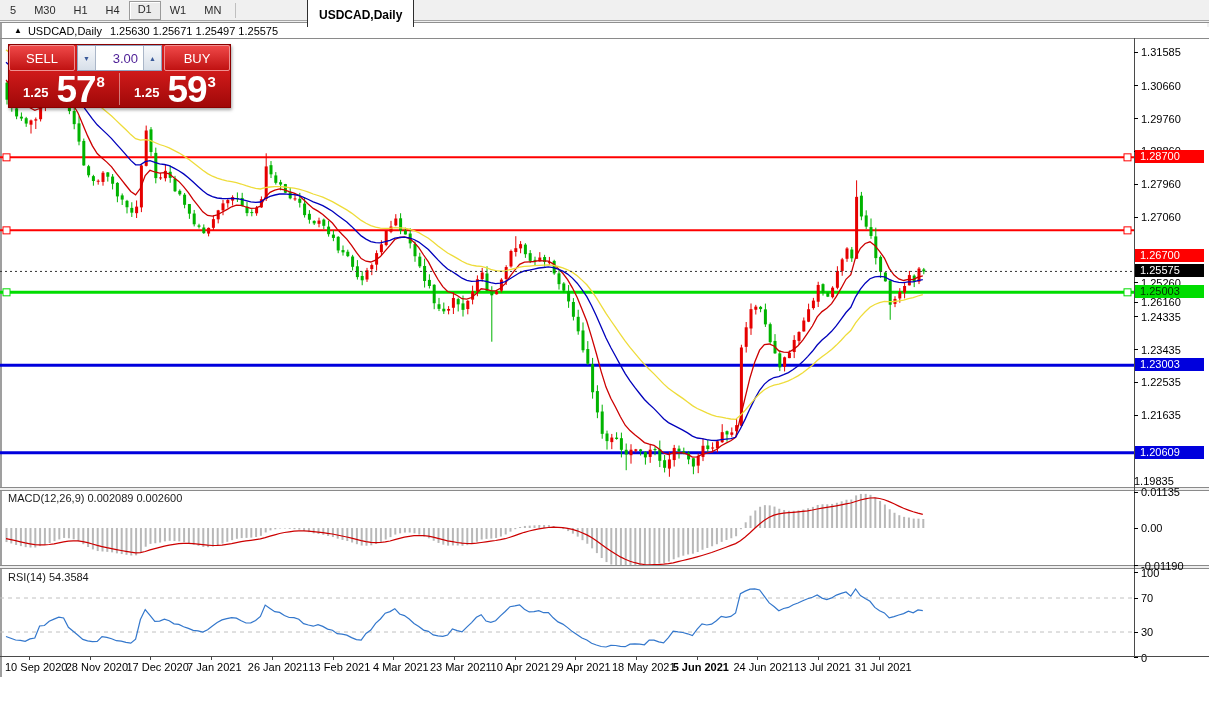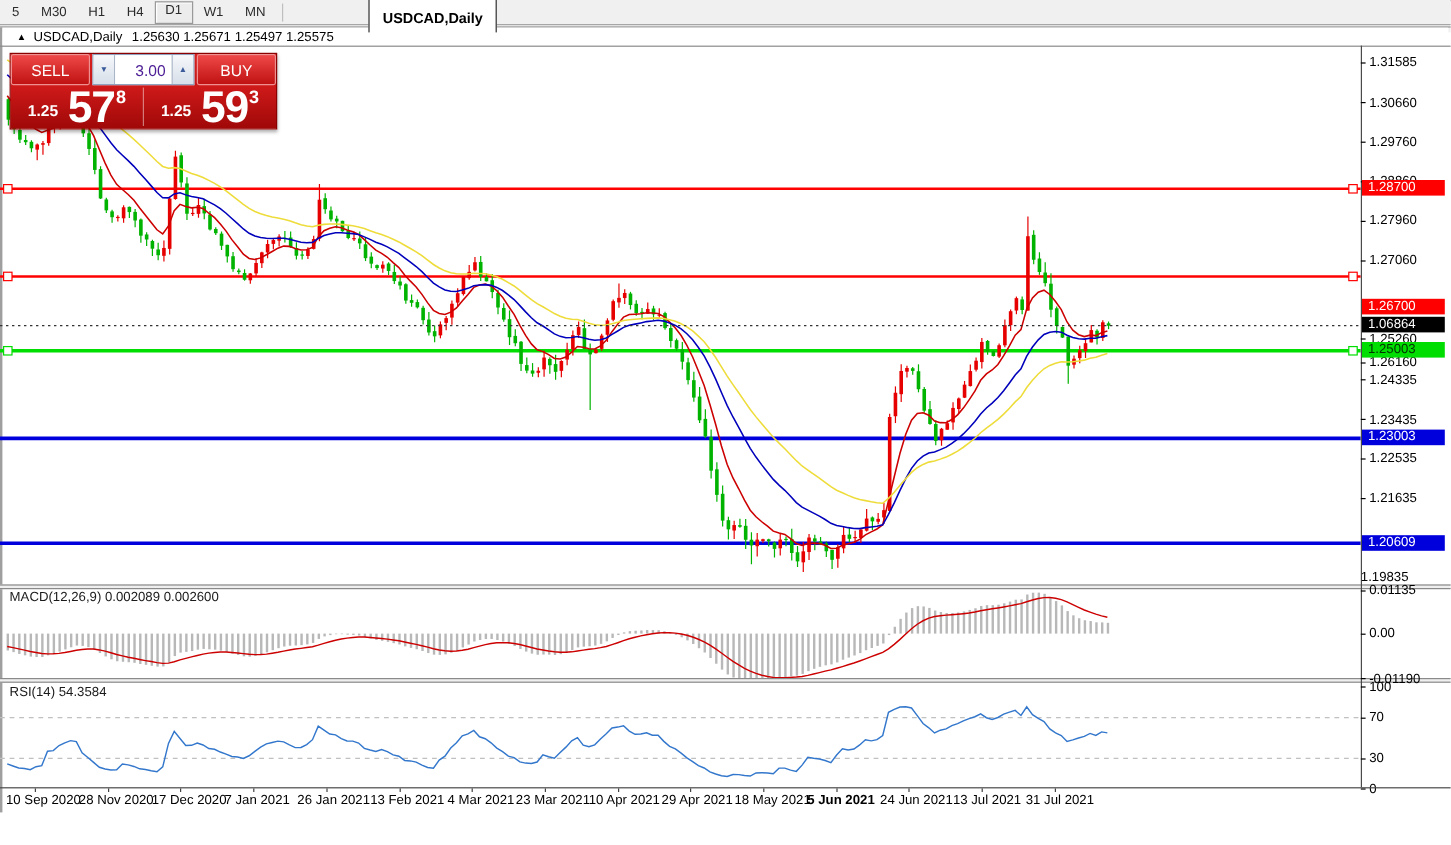--- a/index.html
+++ b/index.html
@@ -872,13 +872,13 @@
       <span>◄</span>
       <span>►</span>
     </div>
   </div>
 
 <div class="badge" style="top: 150.334px; background: rgb(255, 0, 0); color: rgb(255, 255, 255);">1.28700</div>
 <div class="badge" style="top: 223.356px; background: rgb(255, 0, 0); color: rgb(255, 255, 255); margin-top: 26px;">1.26700</div>
 <div class="badge" style="top: 285.315px; background: rgb(0, 221, 0); color: rgb(0, 51, 0);">1.25003</div>
 <div class="badge" style="top: 358.337px; background: rgb(0, 0, 221); color: rgb(255, 255, 255);">1.23003</div>
 <div class="badge" style="top: 445.745px; background: rgb(0, 0, 221); color: rgb(255, 255, 255);">1.20609</div>
-<div class="badge" style="top: 264.431px; background: rgb(0, 0, 0); color: rgb(255, 255, 255);">1.06864</div>
+<div class="badge" style="top: 264.431px; background: rgb(0, 0, 0); color: rgb(255, 255, 255);">1.25575</div>
 
 </body></html>

